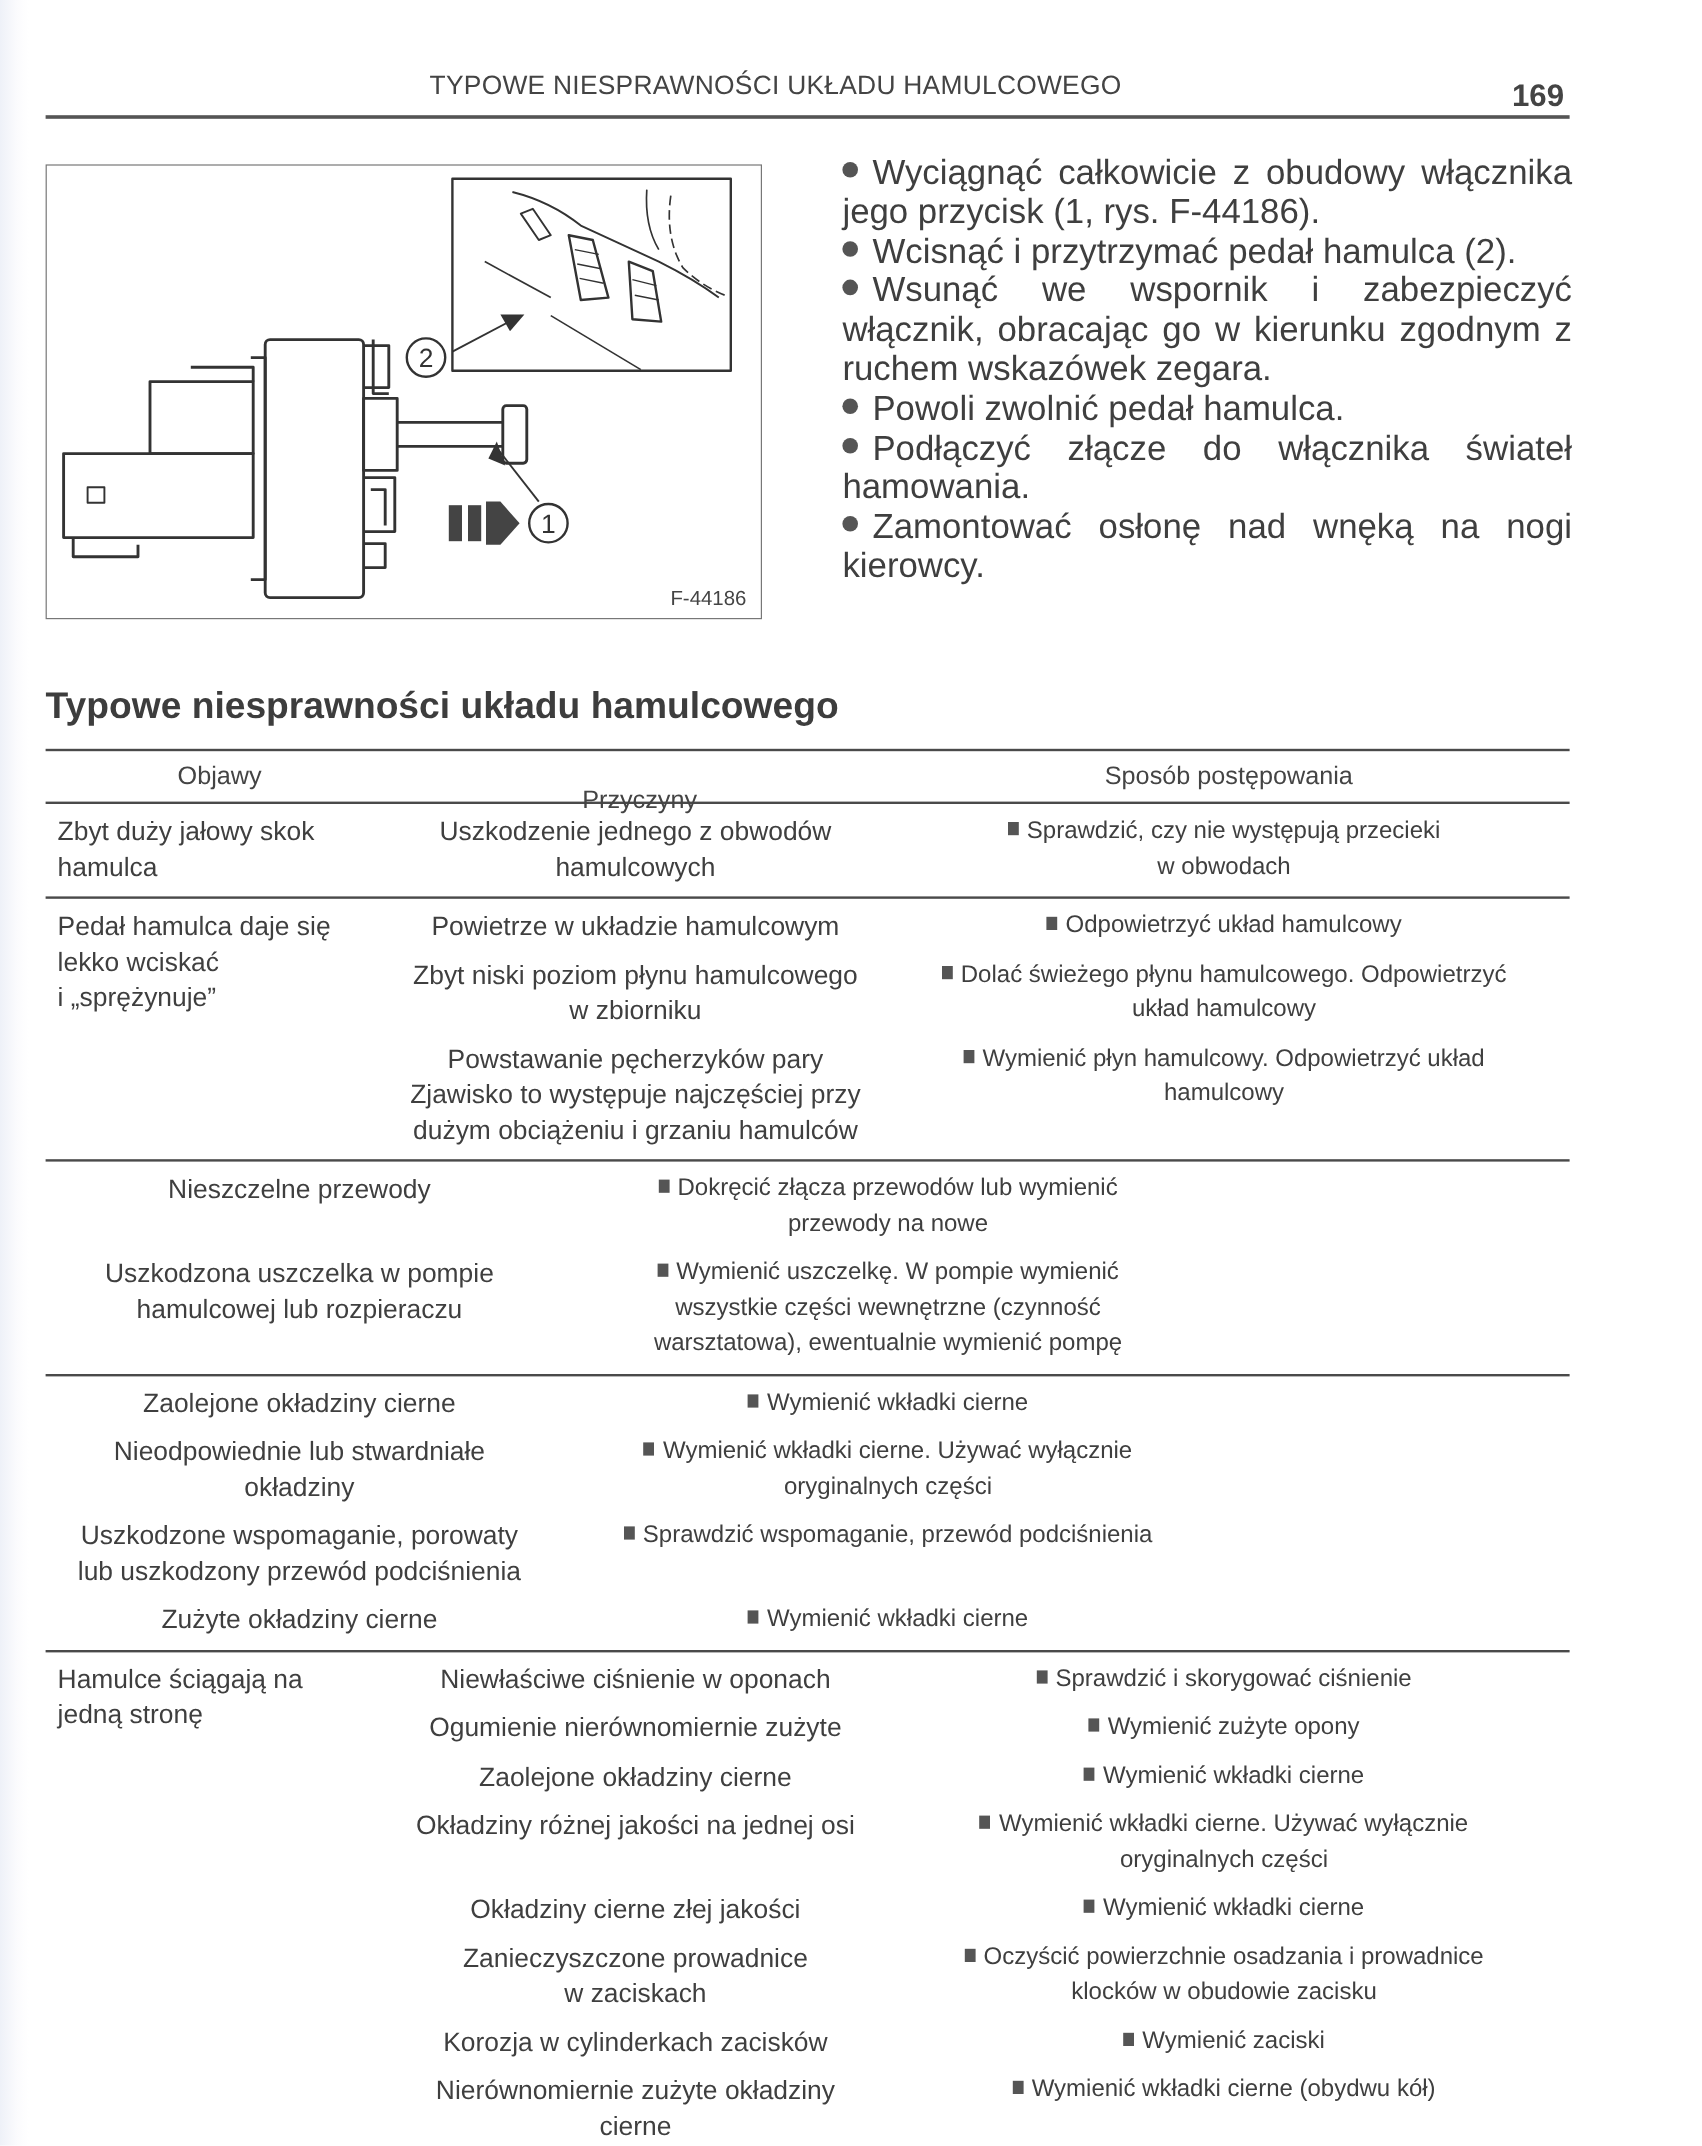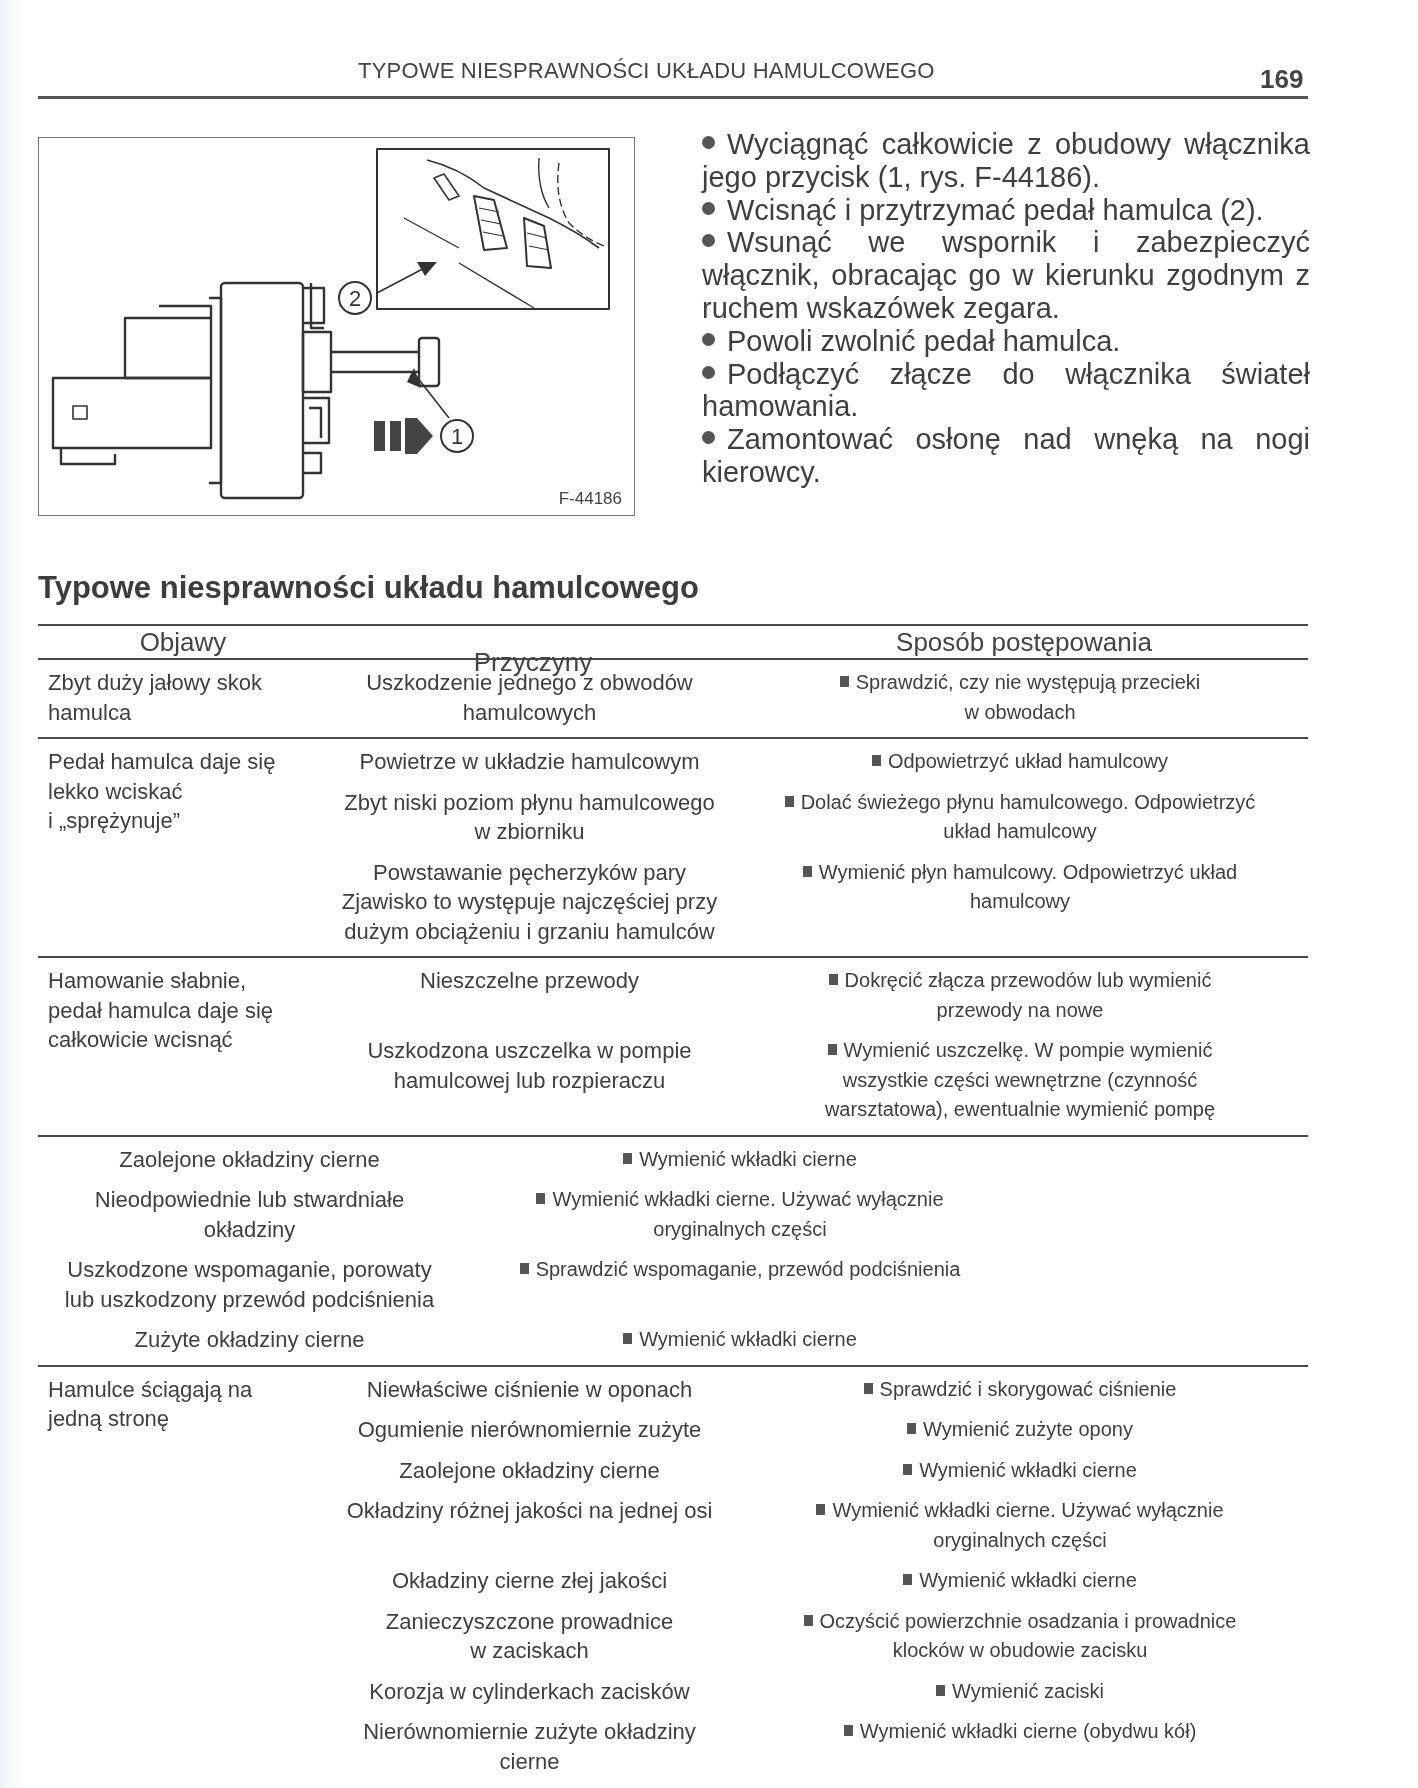--- a/index.html
+++ b/index.html
@@ -42,22 +42,22 @@
   }
   .section-title {
     position: absolute; left: 38px; top: 570px;
     font-size: 31px; font-weight: bold; color: #3d3d3d;
   }
   .table {
     position: absolute; left: 38px; top: 624px; width: 1270px;
   }
   .rule { height: 2px; background: #4a4a4a; }
   .thead {
-    display: flex; height: 32px; align-items: center;
-    font-size: 26px; color: #444;
+    display: flex; height: 42px; align-items: center;
+    font-size: 21px; color: #444;
   }
   .thead div { text-align: center; }
   .c1 { width: 280px; padding-left: 10px; box-sizing: border-box; }
   .c2 { width: 422px; padding-left: 8px; box-sizing: border-box; margin-top: 40px; }
   .c3 { width: 568px; padding-left: 0px; box-sizing: border-box; }
   .group { display: flex; padding-top: 8px; padding-bottom: 10px; }
   .group .sym {
     width: 280px; padding-left: 10px; box-sizing: border-box;
     font-size: 22px; line-height: 29.5px; color: #3f3f3f; white-space: pre-line;
   }
@@ -197,23 +197,20 @@
             <div class="cause">Powstawanie pęcherzyków pary
 Zjawisko to występuje najczęściej przy
 dużym obciążeniu i grzaniu hamulców</div>
             <div class="remedy"><span class="sq"></span><span>Wymienić płyn hamulcowy. Odpowietrzyć układ
 hamulcowy</span></div>
           </div>
         </div>
       </div>
       <div class="rule"></div>
       <div class="group">
-        <div class="sym">Hamowanie słabnie,
-pedał hamulca daje się
-całkowicie wcisnąć</div>
         <div class="pairs">
           <div class="pair">
             <div class="cause">Nieszczelne przewody</div>
             <div class="remedy"><span class="sq"></span><span>Dokręcić złącza przewodów lub wymienić
 przewody na nowe</span></div>
           </div>
           <div class="pair">
             <div class="cause">Uszkodzona uszczelka w pompie
 hamulcowej lub rozpieraczu</div>
             <div class="remedy"><span class="sq"></span><span>Wymienić uszczelkę. W pompie wymienić

